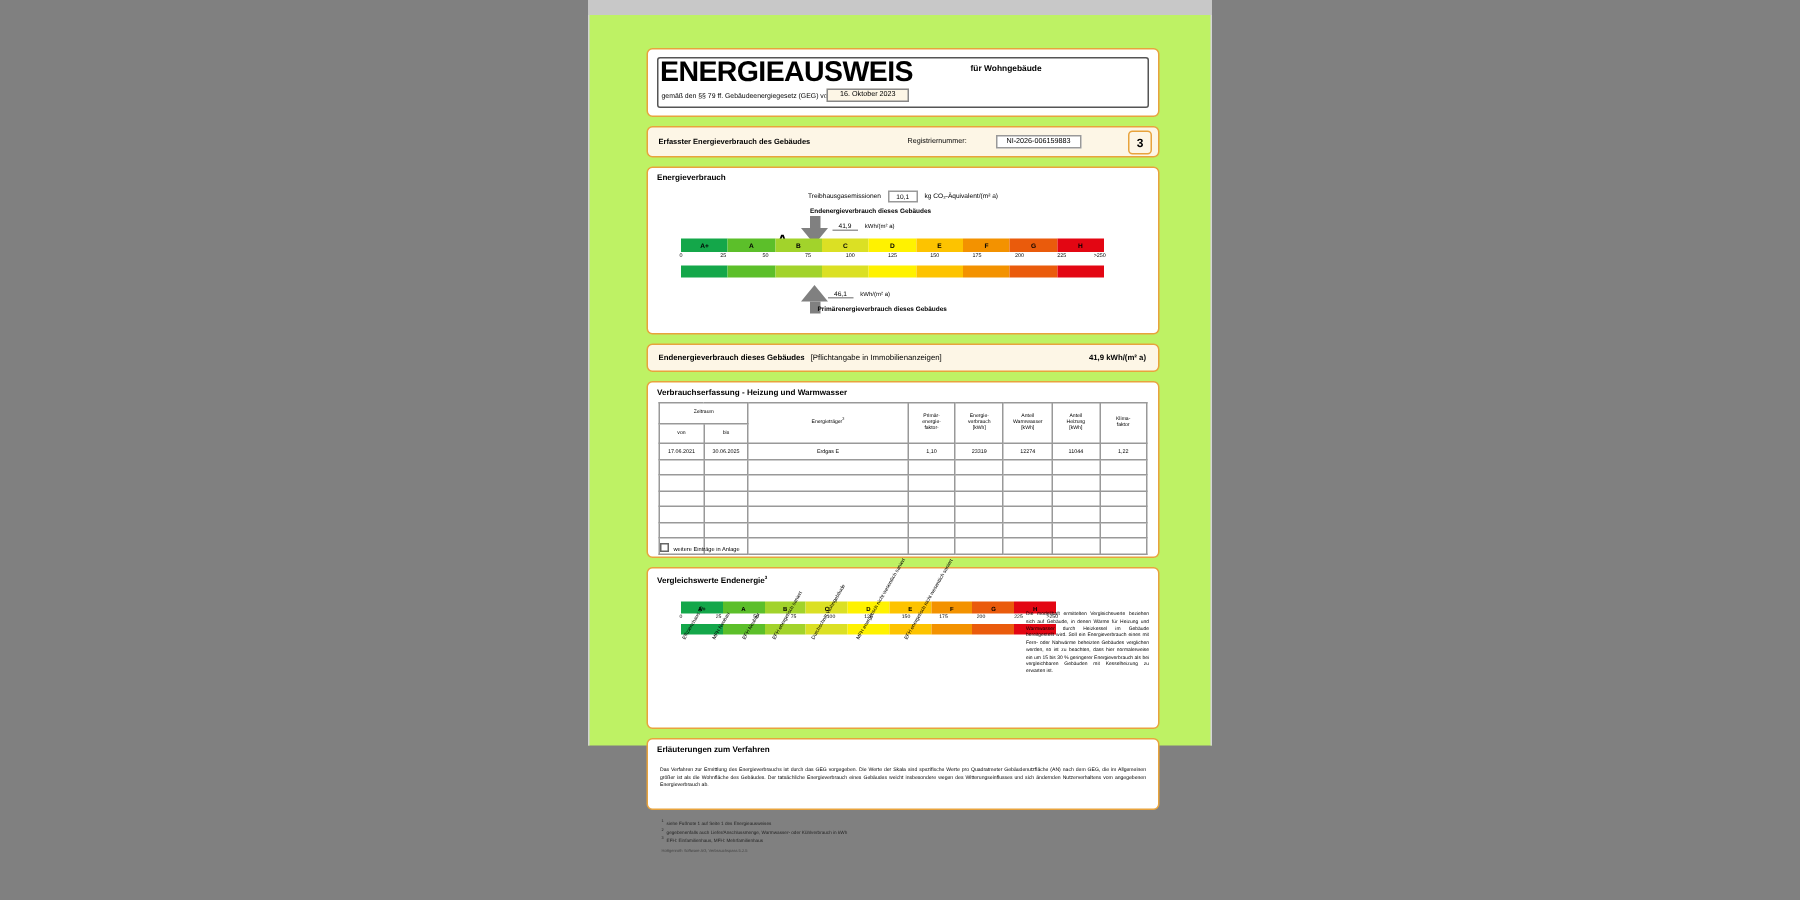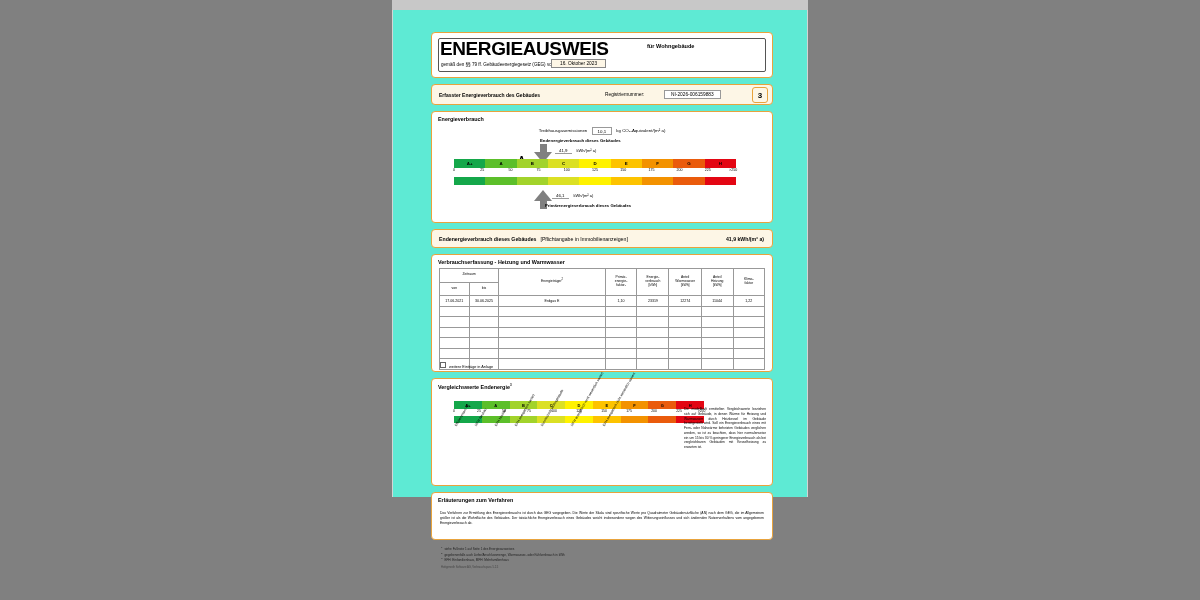--- a/index.html
+++ b/index.html
@@ -8,21 +8,21 @@
     background:#808080;
     font-family:"Liberation Sans", sans-serif;
     overflow:hidden;
   }
   .page-shadow{
     position:absolute;left:392px;top:0px;width:416px;height:10px;
     background:#c8c8c8;
   }
   .page{
     position:absolute;left:392px;top:10px;width:416px;height:487px;
-    background:#5eead4;
+    background:#bef264;
     border-left:1px solid #d4d4d4;border-right:1px solid #d4d4d4;
     box-sizing:border-box;
   }
   .sheet{
     position:absolute;left:38px;top:22px;width:342px;
   }
 
   
   .box{
     border:1.4px solid #e8a33d;

